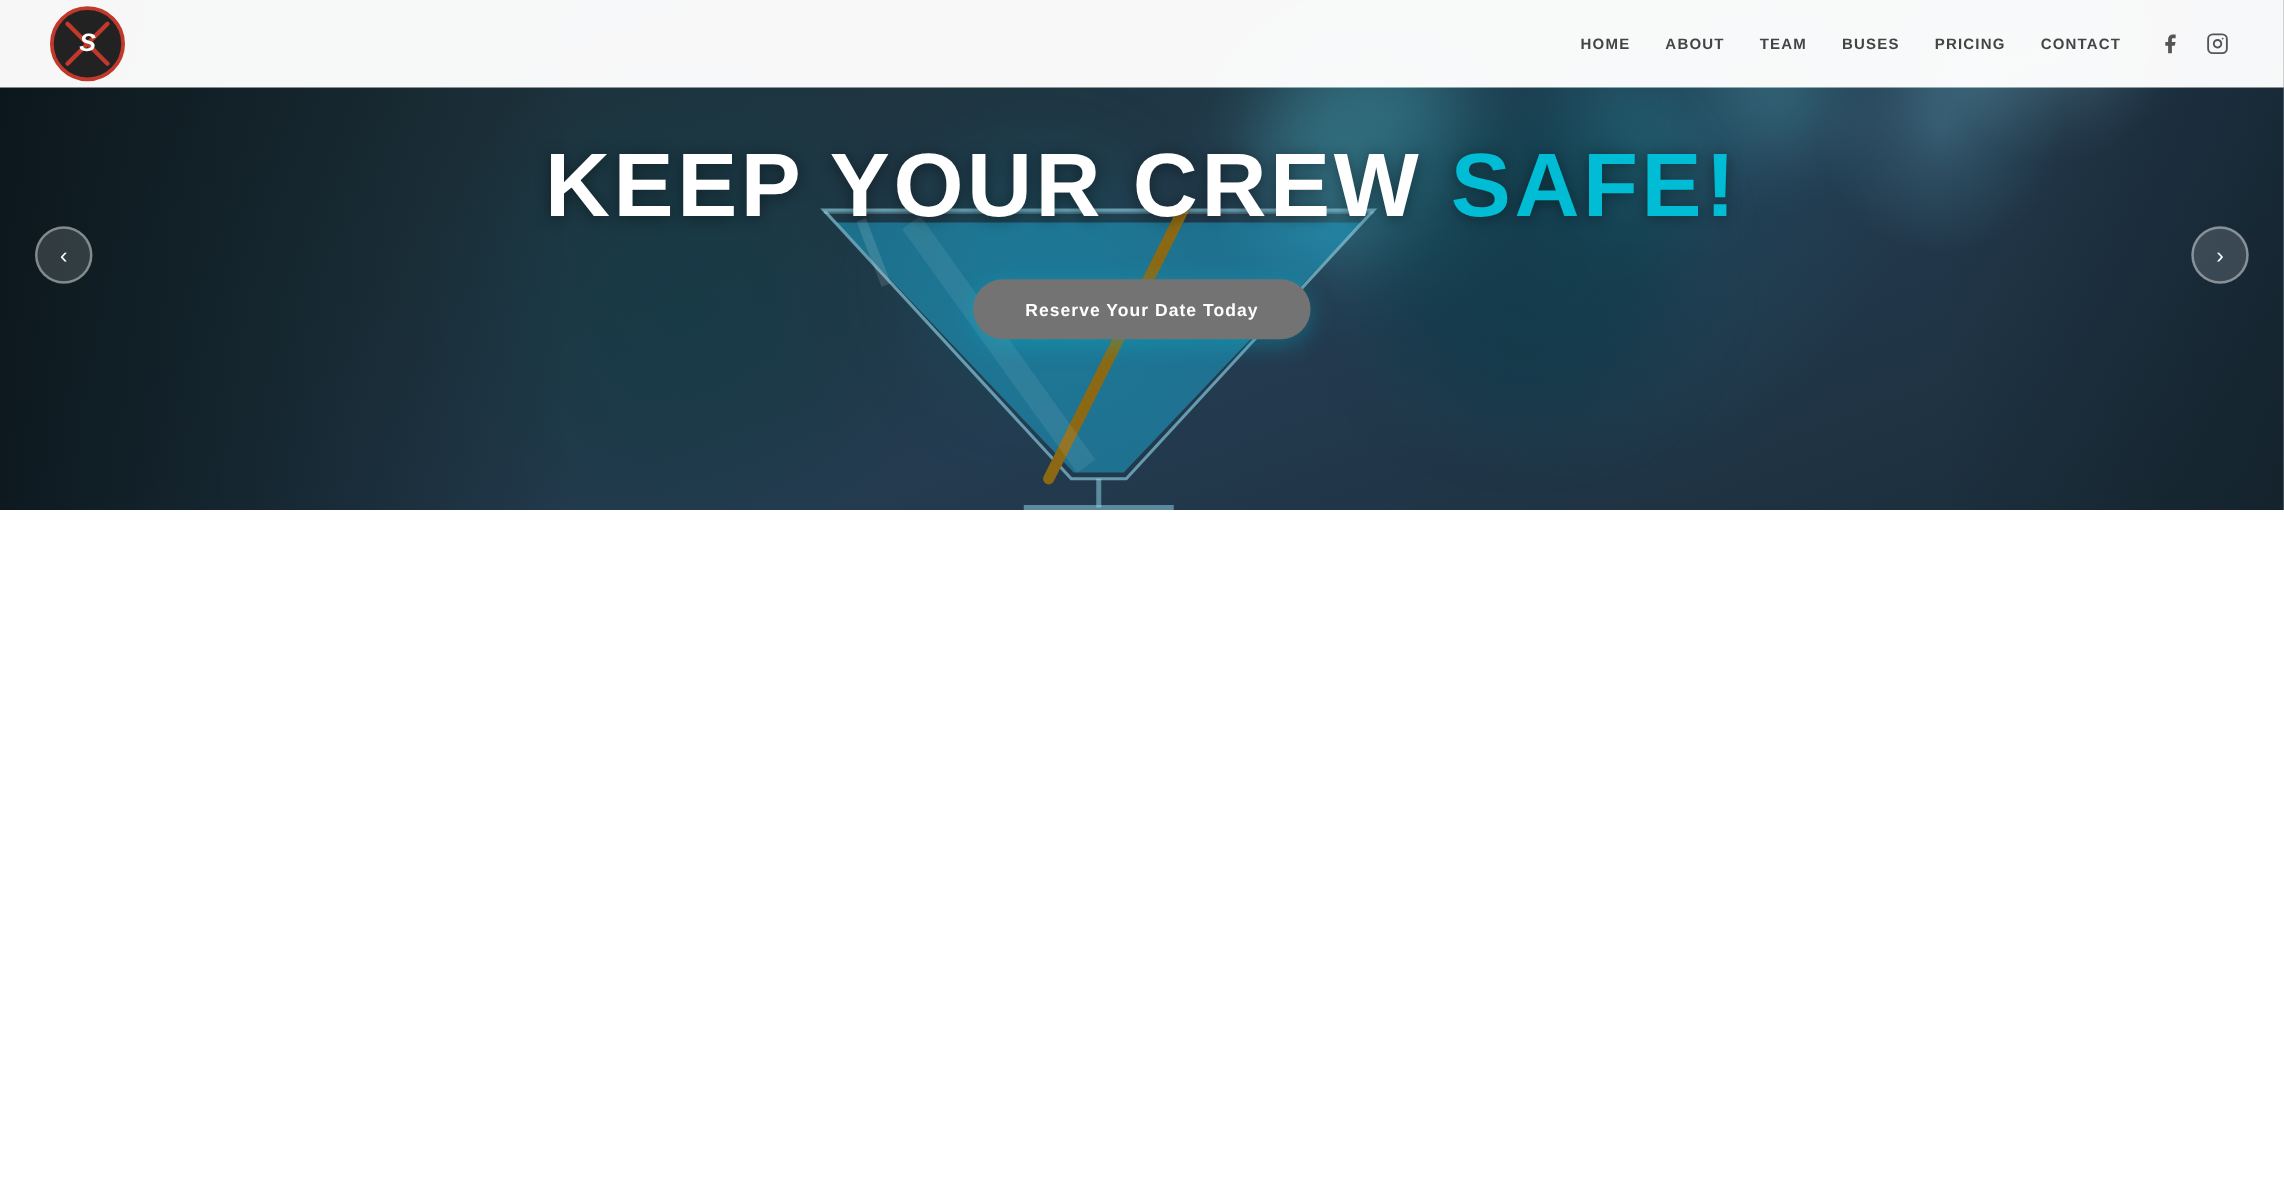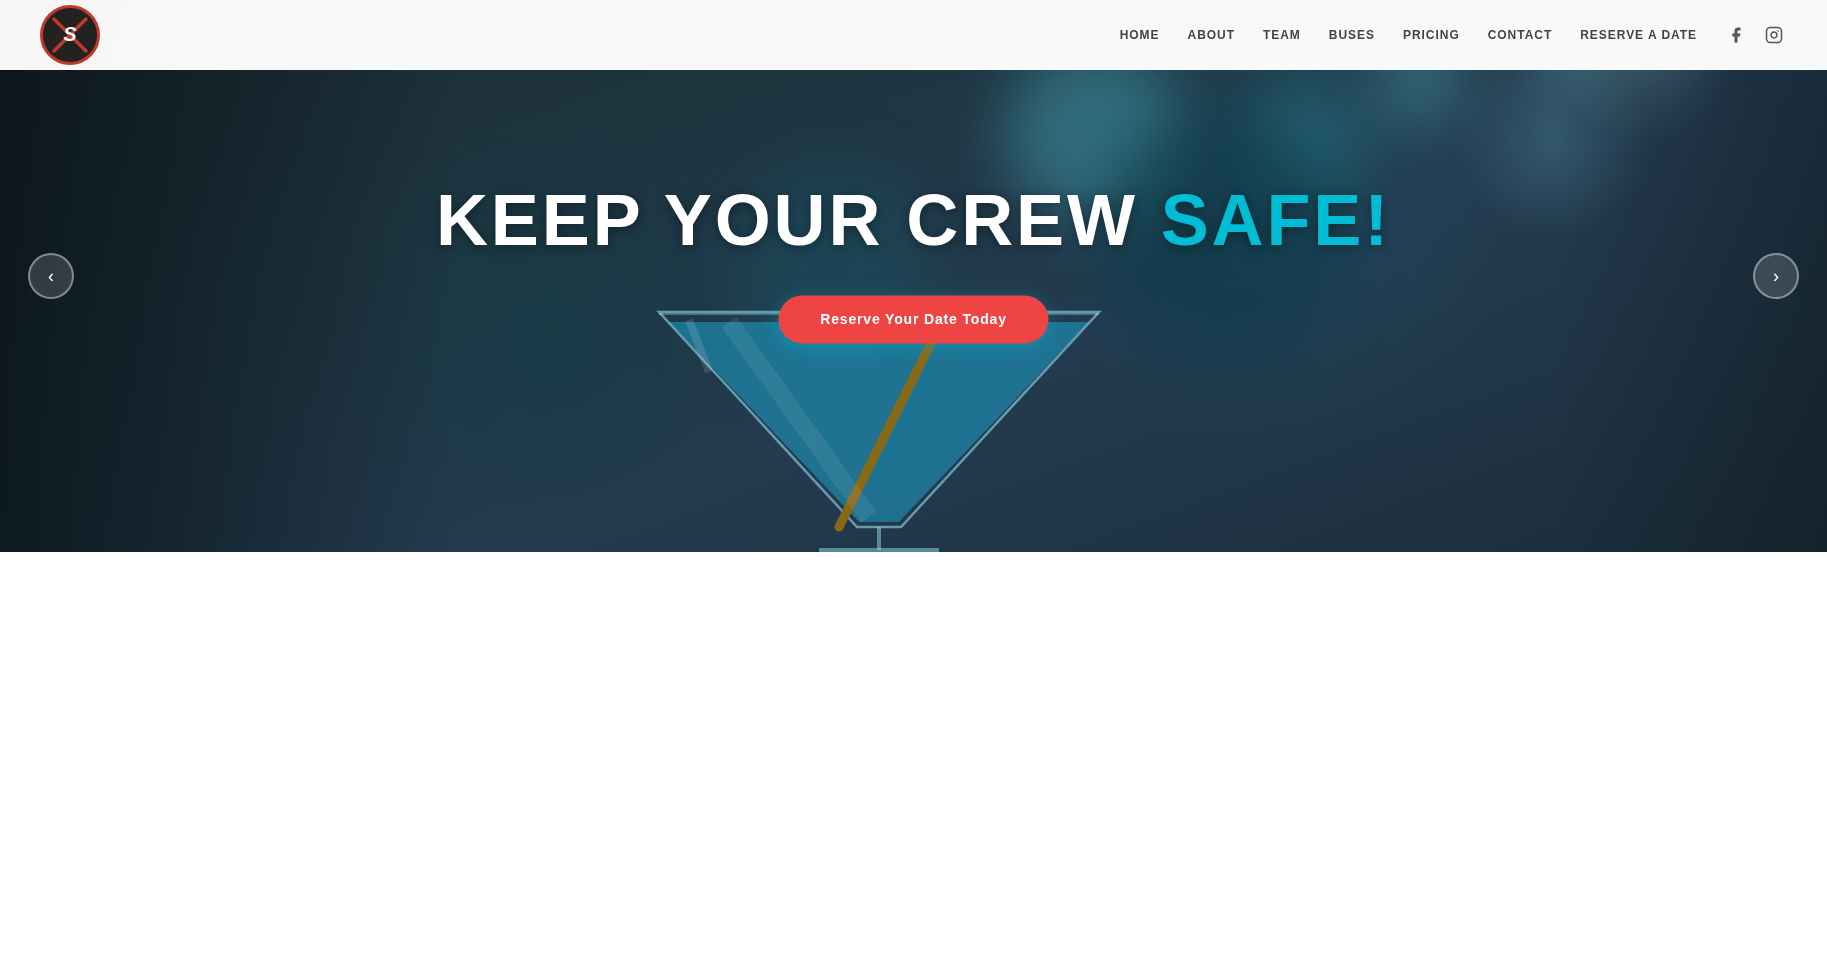--- a/index.html
+++ b/index.html
@@ -76,21 +76,21 @@
       color: #555;
       font-size: 16px;
       cursor: pointer;
       text-decoration: none;
     }
 
     
     .hero {
       position: relative;
       width: 100%;
-      height: 552px;
+      height: 408px;
       overflow: hidden;
       background: #1a2a35;
     }
 
     
     .hero-bg {
       position: absolute;
       inset: 0;
       background:
         radial-gradient(ellipse 300px 300px at 30% 60%, rgba(20,60,70,0.7) 0%, transparent 70%),
@@ -169,21 +169,21 @@
       margin-bottom: 36px;
       white-space: nowrap;
     }
 
     .hero-headline .safe {
       color: #00bcd4;
     }
 
     .cta-button {
       display: inline-block;
-      background: #ef4444;
+      background: #737373;
       color: #fff;
       font-size: 14px;
       font-weight: 700;
       letter-spacing: 0.06em;
       text-transform: none;
       padding: 16px 42px;
       border-radius: 50px;
       border: none;
       cursor: pointer;
       text-decoration: none;
@@ -247,23 +247,20 @@
         <a href="#">TEAM</a>
       </li>
       <li>
         <a href="#">BUSES</a>
       </li>
       <li>
         <a href="#">PRICING</a>
       </li>
       <li>
         <a href="#">CONTACT</a>
-      </li>
-      <li>
-        <a href="#">RESERVE A DATE</a>
       </li>
     </ul>
 
   <div class="social-icons">
     <a class="social-icon" href="#">
       <svg width="18" height="18" viewBox="0 0 24 24" fill="#555">
           <path d="M18 2h-3a5 5 0 0 0-5 5v3H7v4h3v8h4v-8h3l1-4h-4V7a1 1 0 0 1 1-1h3z"></path>
         </svg>
     </a>
     <a class="social-icon" href="#">

